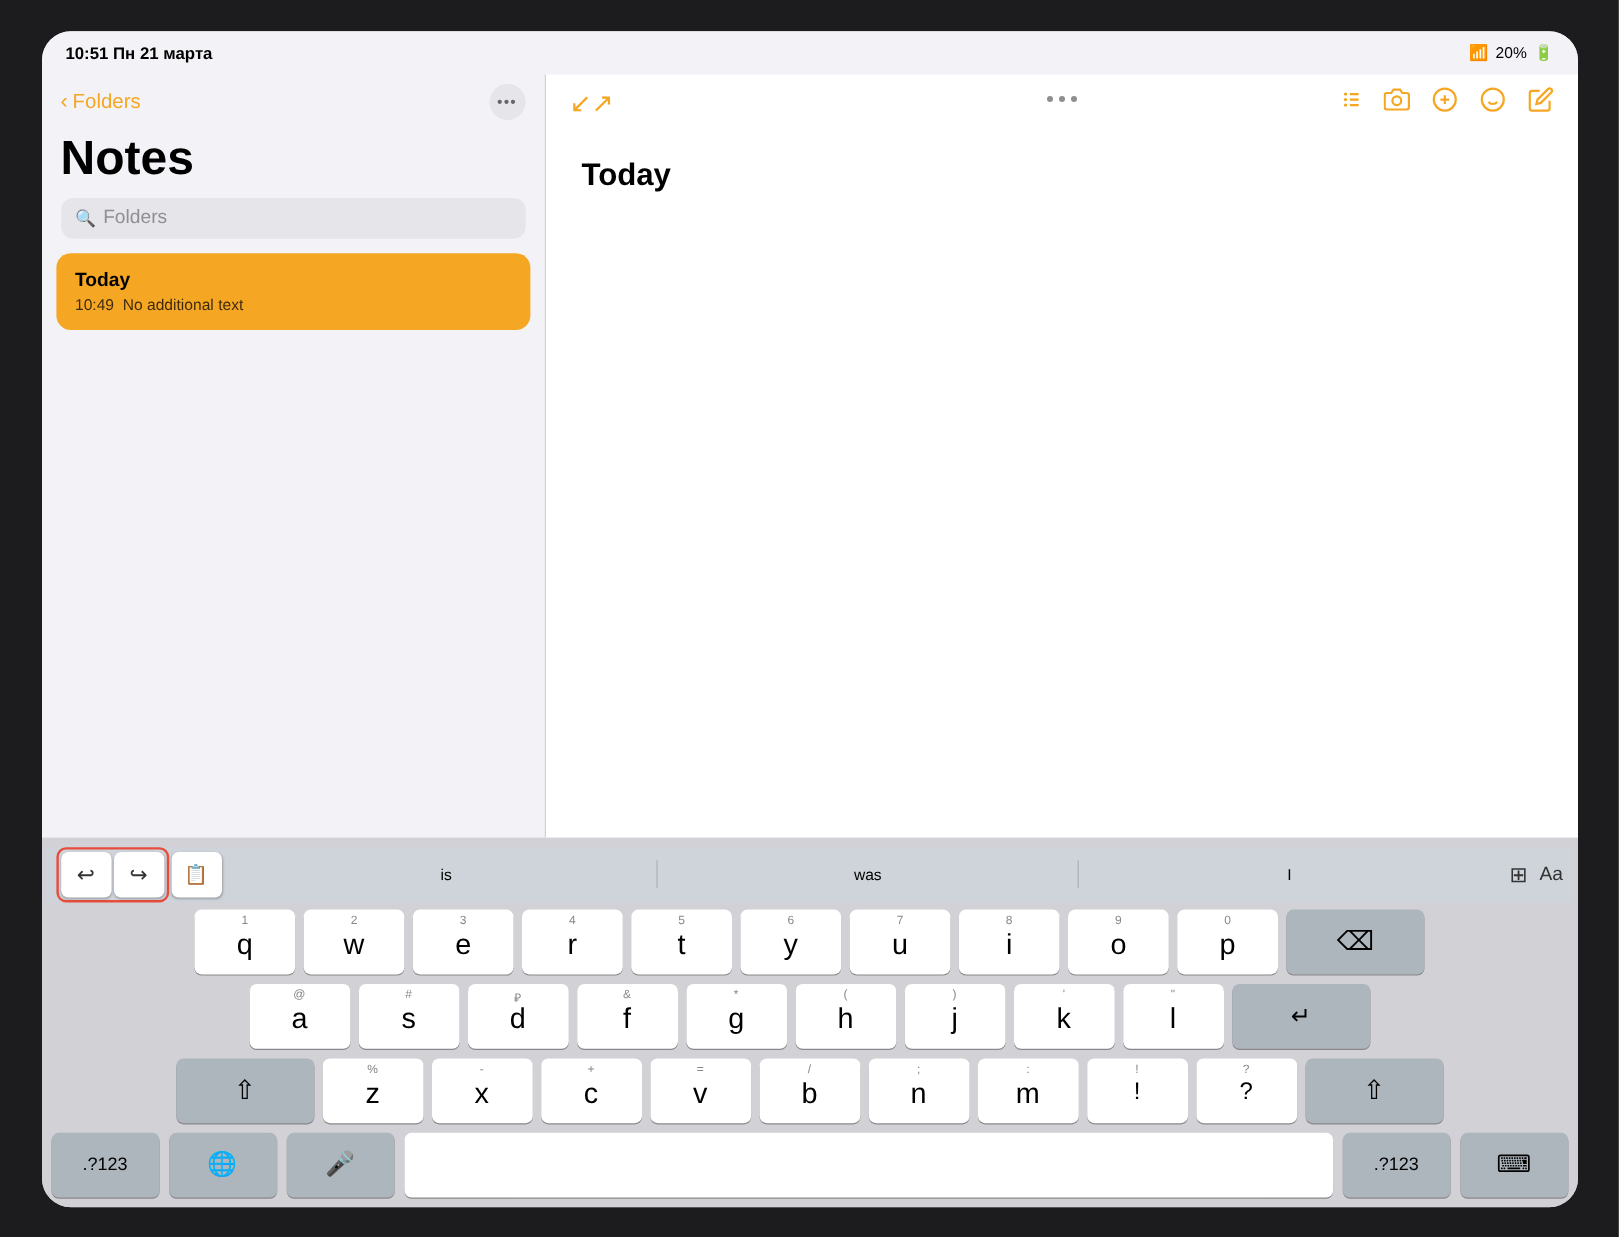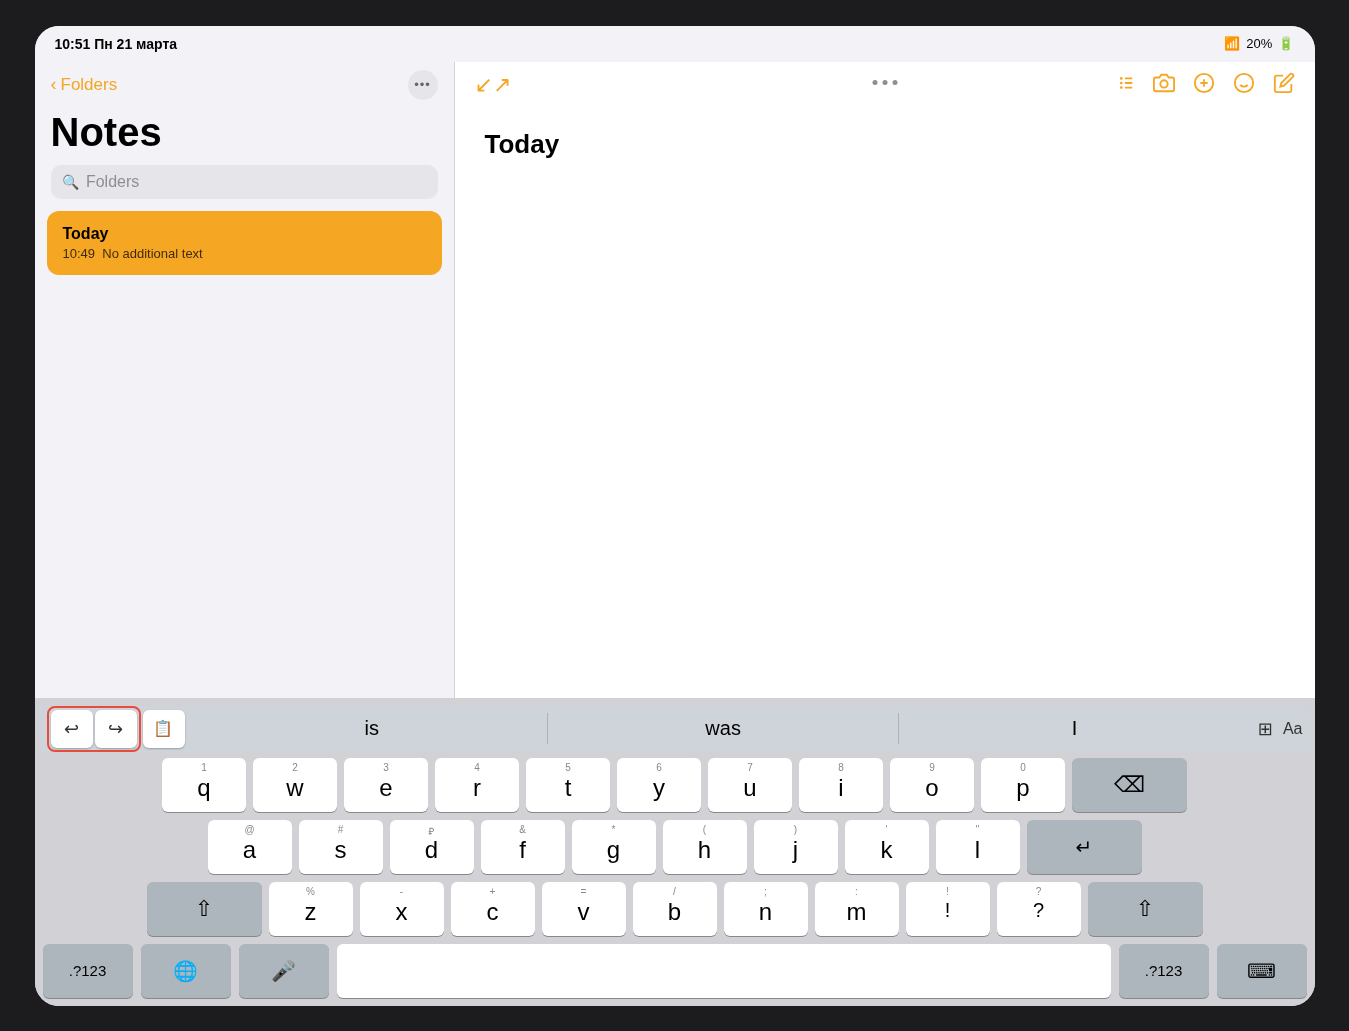--- a/index.html
+++ b/index.html
@@ -200,21 +200,21 @@
     }
     .kb-suggestions {
       flex: 1;
       display: flex;
       align-items: center;
       justify-content: space-around;
     }
     .kb-suggestion {
       flex: 1;
       text-align: center;
-      font-size: 20px;
+      font-size: 13px;
       color: #000;
       padding: 4px 0;
       border-right: 1px solid #b0b0b5;
       cursor: pointer;
     }
     .kb-suggestion:last-of-type { border-right: none; }
     .kb-toolbar-right {
       display: flex;
       align-items: center;
       gap: 10px;

